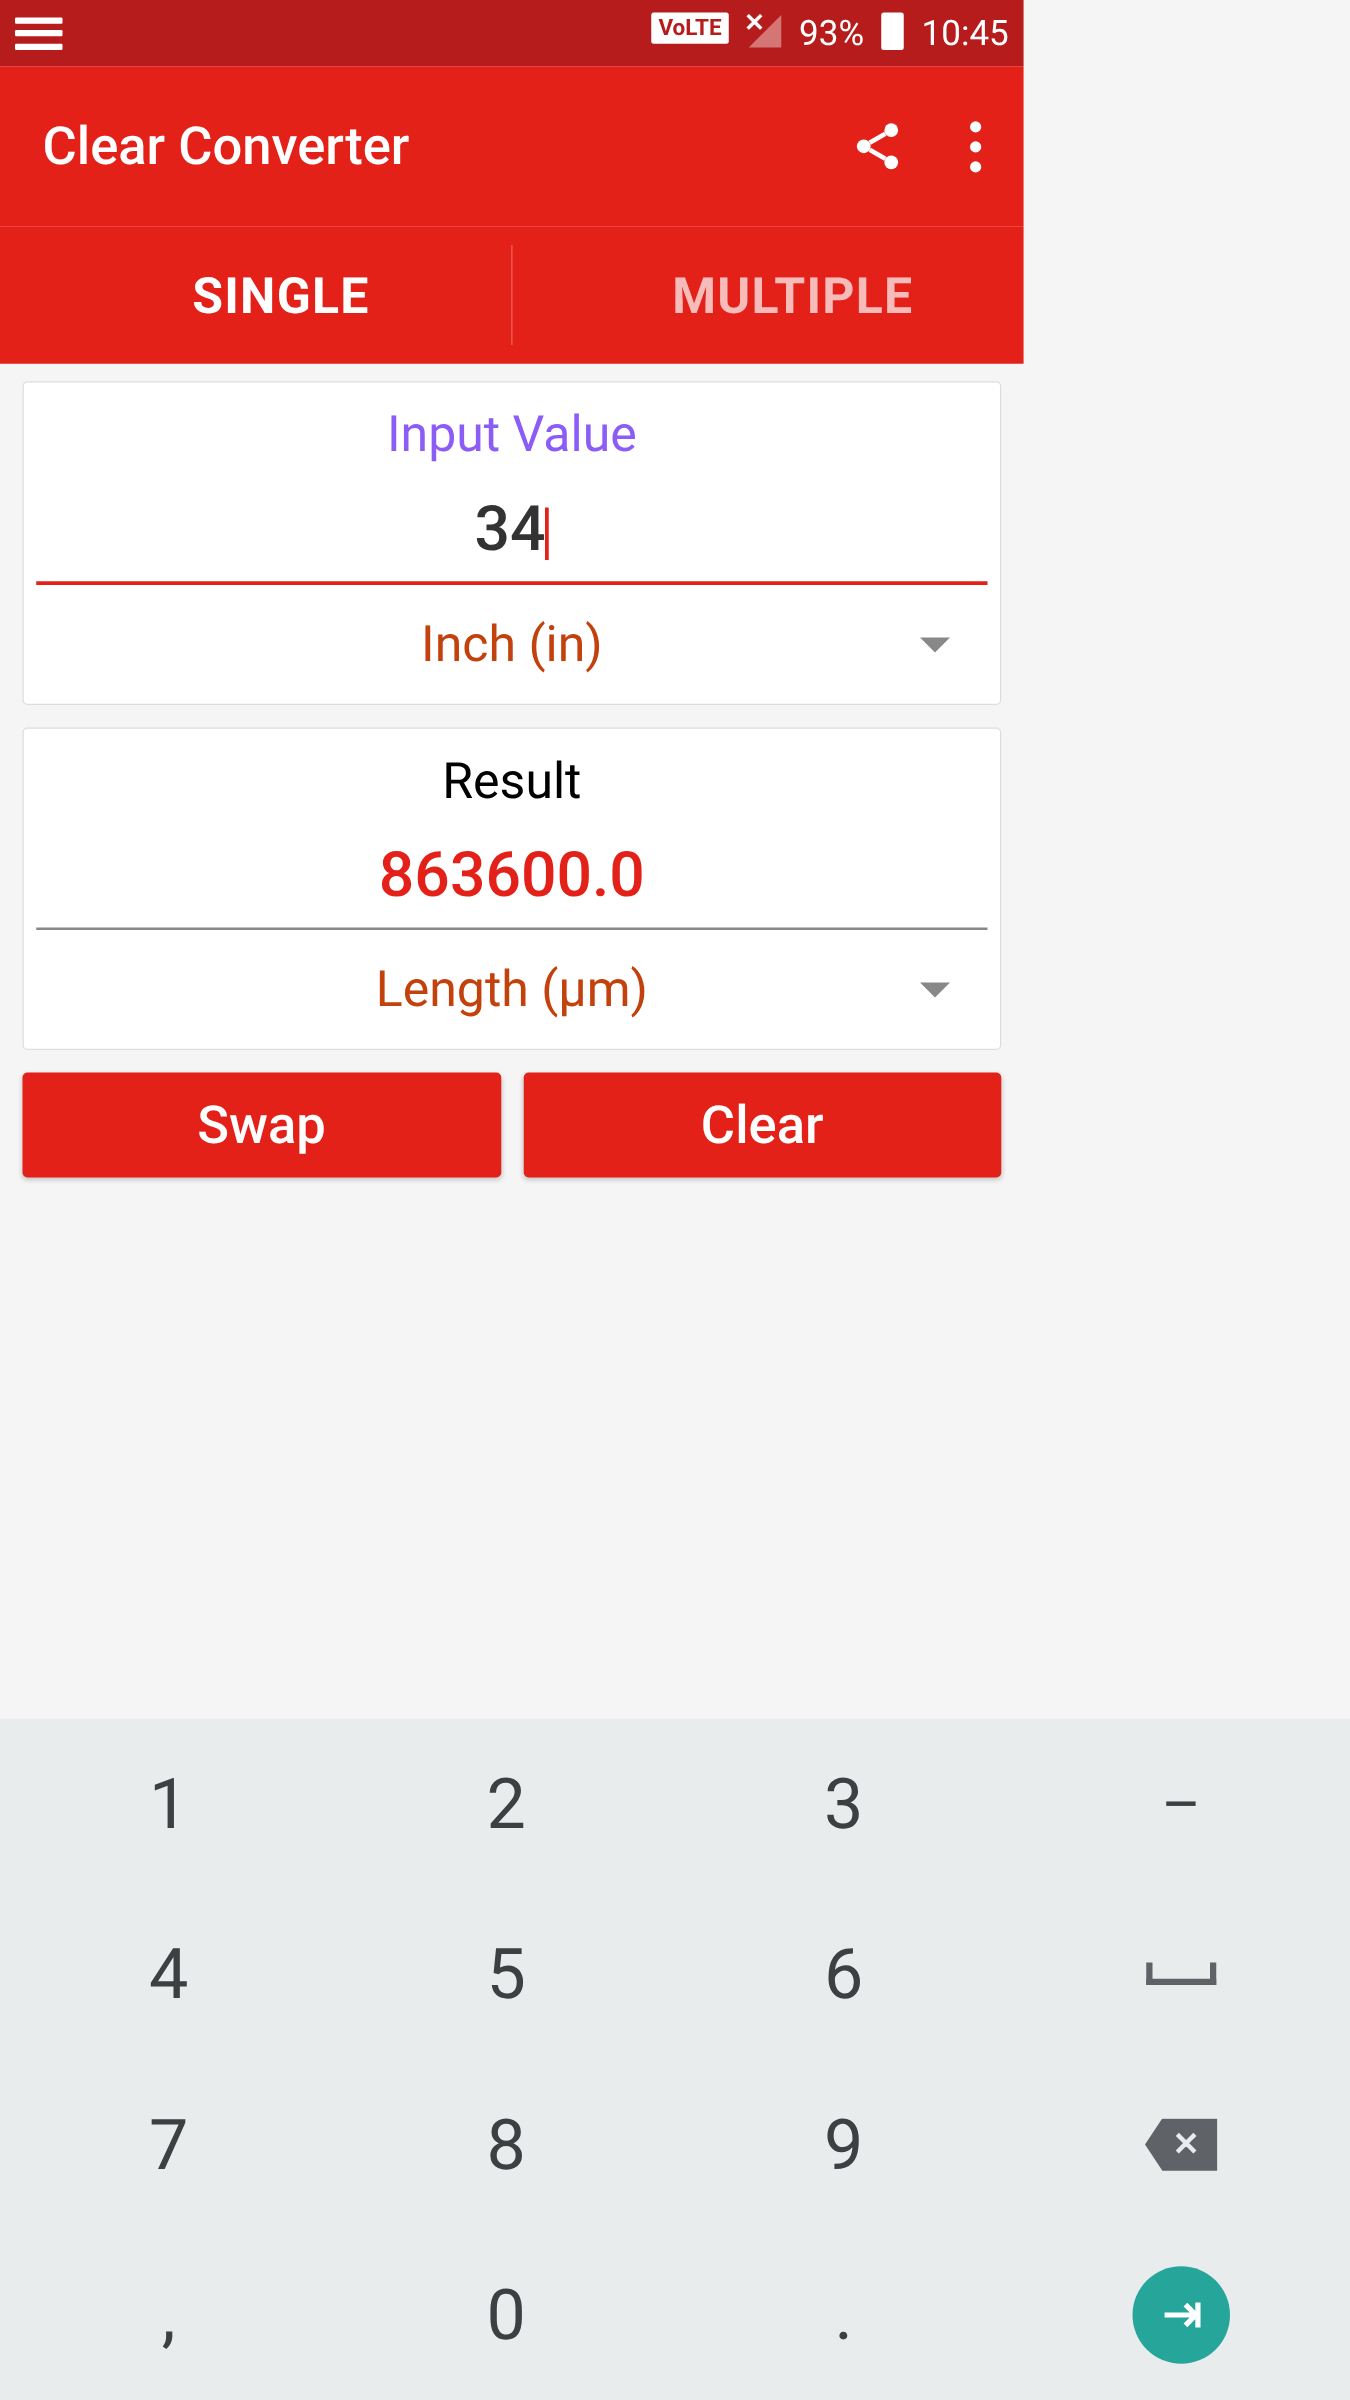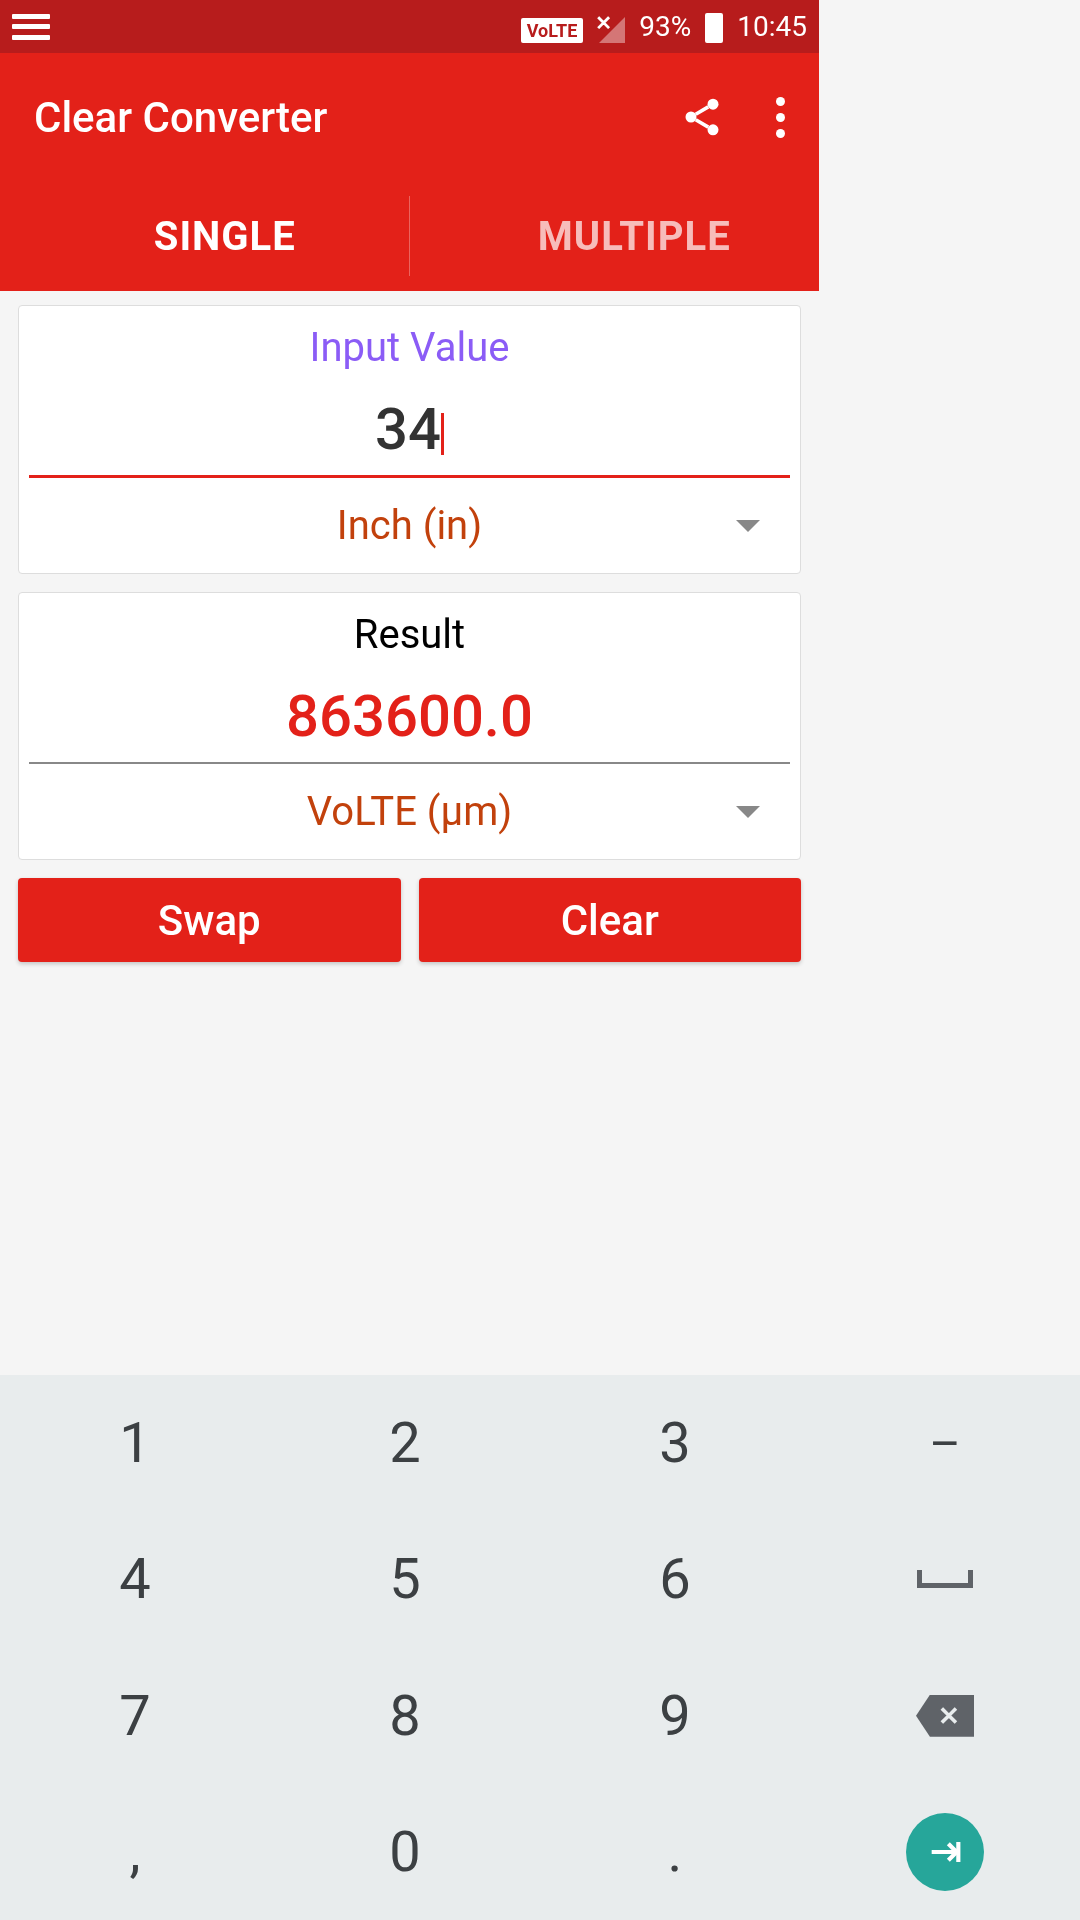--- a/index.html
+++ b/index.html
@@ -36,21 +36,21 @@
       justify-content: space-between;
     }
     .keyboard-icon span {
       display: block;
       height: 5px;
       background: white;
       border-radius: 1px;
     }
     .status-right {
       display: flex;
-      align-items: flex-end;
+      align-items: flex-start;
       gap: 14px;
     }
     .volte-badge {
       background: white;
       color: #b71c1c;
       font-size: 18px;
       font-weight: bold;
       padding: 2px 6px;
       border-radius: 2px;
     }
@@ -158,21 +158,21 @@
       color: #8b5cf6;
       font-weight: 400;
       margin-bottom: 24px;
     }
     .card-label.result {
       color: #000000;
       font-weight: 400;
     }
     .value-field {
       text-align: center;
-      font-size: 58px;
+      font-size: 50px;
       font-weight: 500;
       color: #333;
       padding-bottom: 12px;
       position: relative;
     }
     .value-field.input-active {
       border-bottom: 3px solid #e32119;
     }
     .value-field.result-field {
       color: #e32119;
@@ -331,21 +331,21 @@
       <div class="dropdown-arrow"></div>
     </div>
   </div>
 
   <div class="card">
     <div class="card-label result">Result</div>
     <div class="value-field result-field">
       <span>863600.0</span>
     </div>
     <div class="dropdown">
-      <span class="dropdown-text">VoLTE (µm)</span>
+      <span class="dropdown-text">Length (µm)</span>
       <div class="dropdown-arrow"></div>
     </div>
   </div>
 
   <div class="button-row">
     <div class="action-btn">Swap</div>
     <div class="action-btn">Clear</div>
   </div>
 </div>
 

